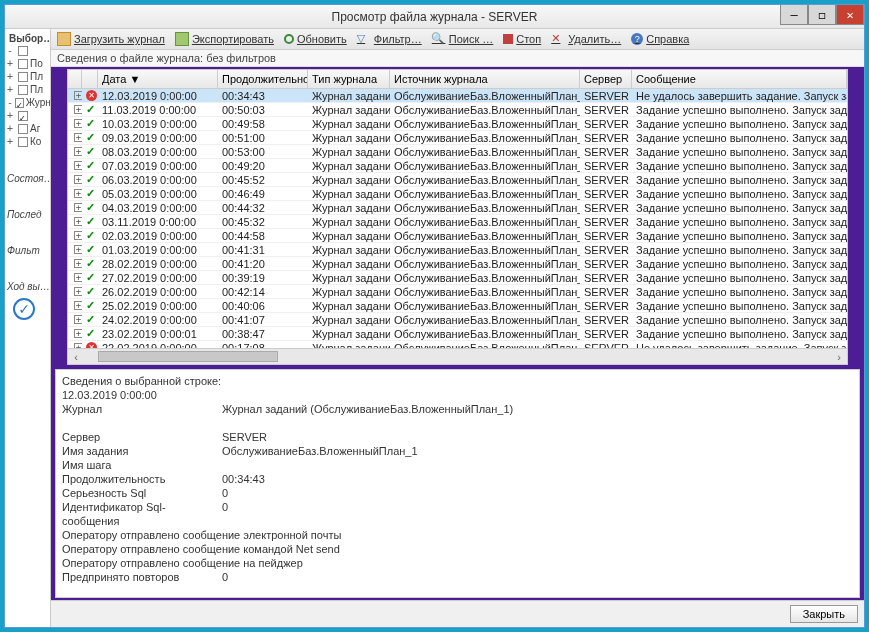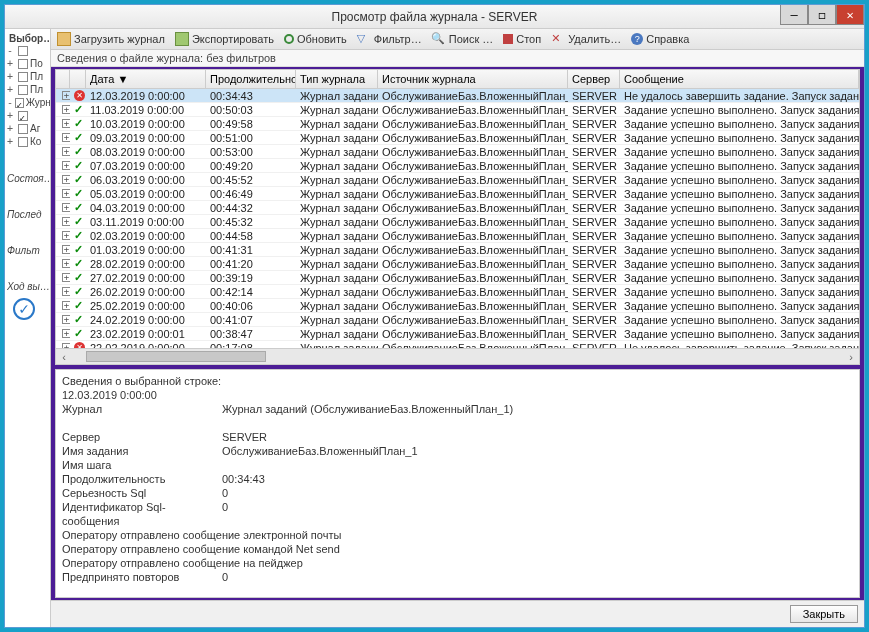--- a/index.html
+++ b/index.html
@@ -54,24 +54,24 @@
 .tree-item .cb { width:10px; height:10px; border:1px solid #888; display:inline-block;}
 .tree-item .cb.chk::after { content:"✓"; font-size:8px; line-height:8px; color:#000;}
 .main { flex: 1; display: flex; flex-direction: column; overflow: hidden; }
 .toolbar {
   background: linear-gradient(#f4f4f4, #e4e4e4);
   border-bottom: 1px solid #ccc;
   padding: 3px 6px;
   display: flex; gap: 10px; align-items: center;
   font-size: 11px; color: #333;
 }
-.tbtn { display: flex; align-items: center; gap: 3px; cursor: default; }
+.tbtn { display: flex; align-items: center; gap: 3px; cursor: default; text-decoration: underline; }
 .ticon { width: 14px; height: 14px; display: inline-block; }
 .info-strip { background: #f7f7f7; border-bottom:1px solid #ddd; padding: 2px 6px; font-size: 11px; color:#444;}
-.grid-wrap { flex: 0 0 296px; border:1px solid #ccc; margin:2px 4px; overflow:hidden; display:flex; flex-direction:column;}
+.grid-wrap { flex: 0 0 296px; border:1px solid #ccc; margin:2px 16px; overflow:hidden; display:flex; flex-direction:column;}
 .grid-header { display:flex; background:linear-gradient(#f8f8f8,#e8e8e8); border-bottom:1px solid #ccc; font-size:11px;}
 .gh {
   padding:3px 4px; border-right:1px solid #ccc; white-space:nowrap; overflow:hidden;
 }
 .col-exp{width:14px;} .col-st{width:16px;}
 .col-date{width:120px;} .col-dur{width:90px;} .col-type{width:82px;}
 .col-src{width:190px;} .col-srv{width:52px;} .col-msg{flex:1;}
 .grid-body{ flex:1; overflow:hidden; background:#fff; }
 .row { display:flex; align-items:center; height:14px; font-size:11px; color:#222; border-bottom:1px solid #f0f0f0; }
 .row.sel { background:#cce4f7; }

